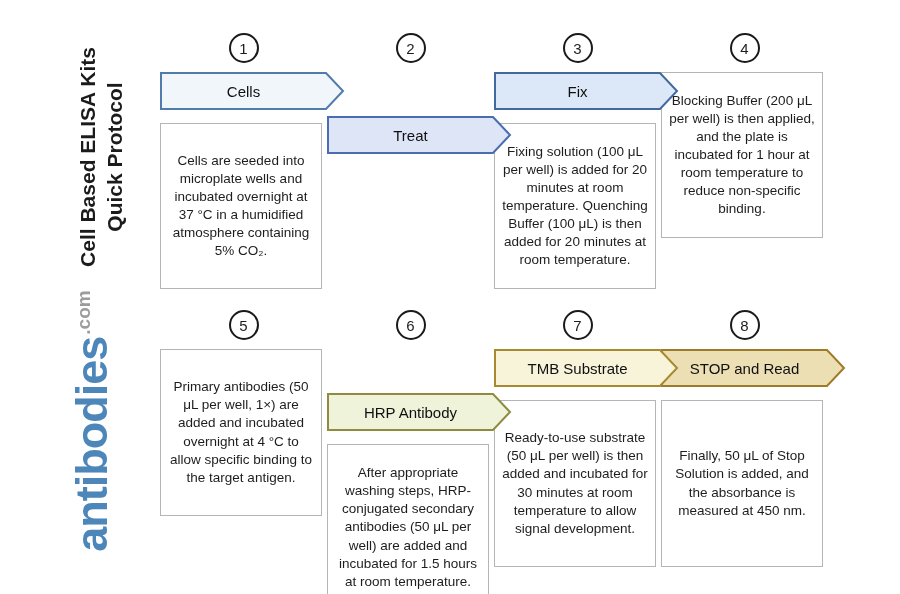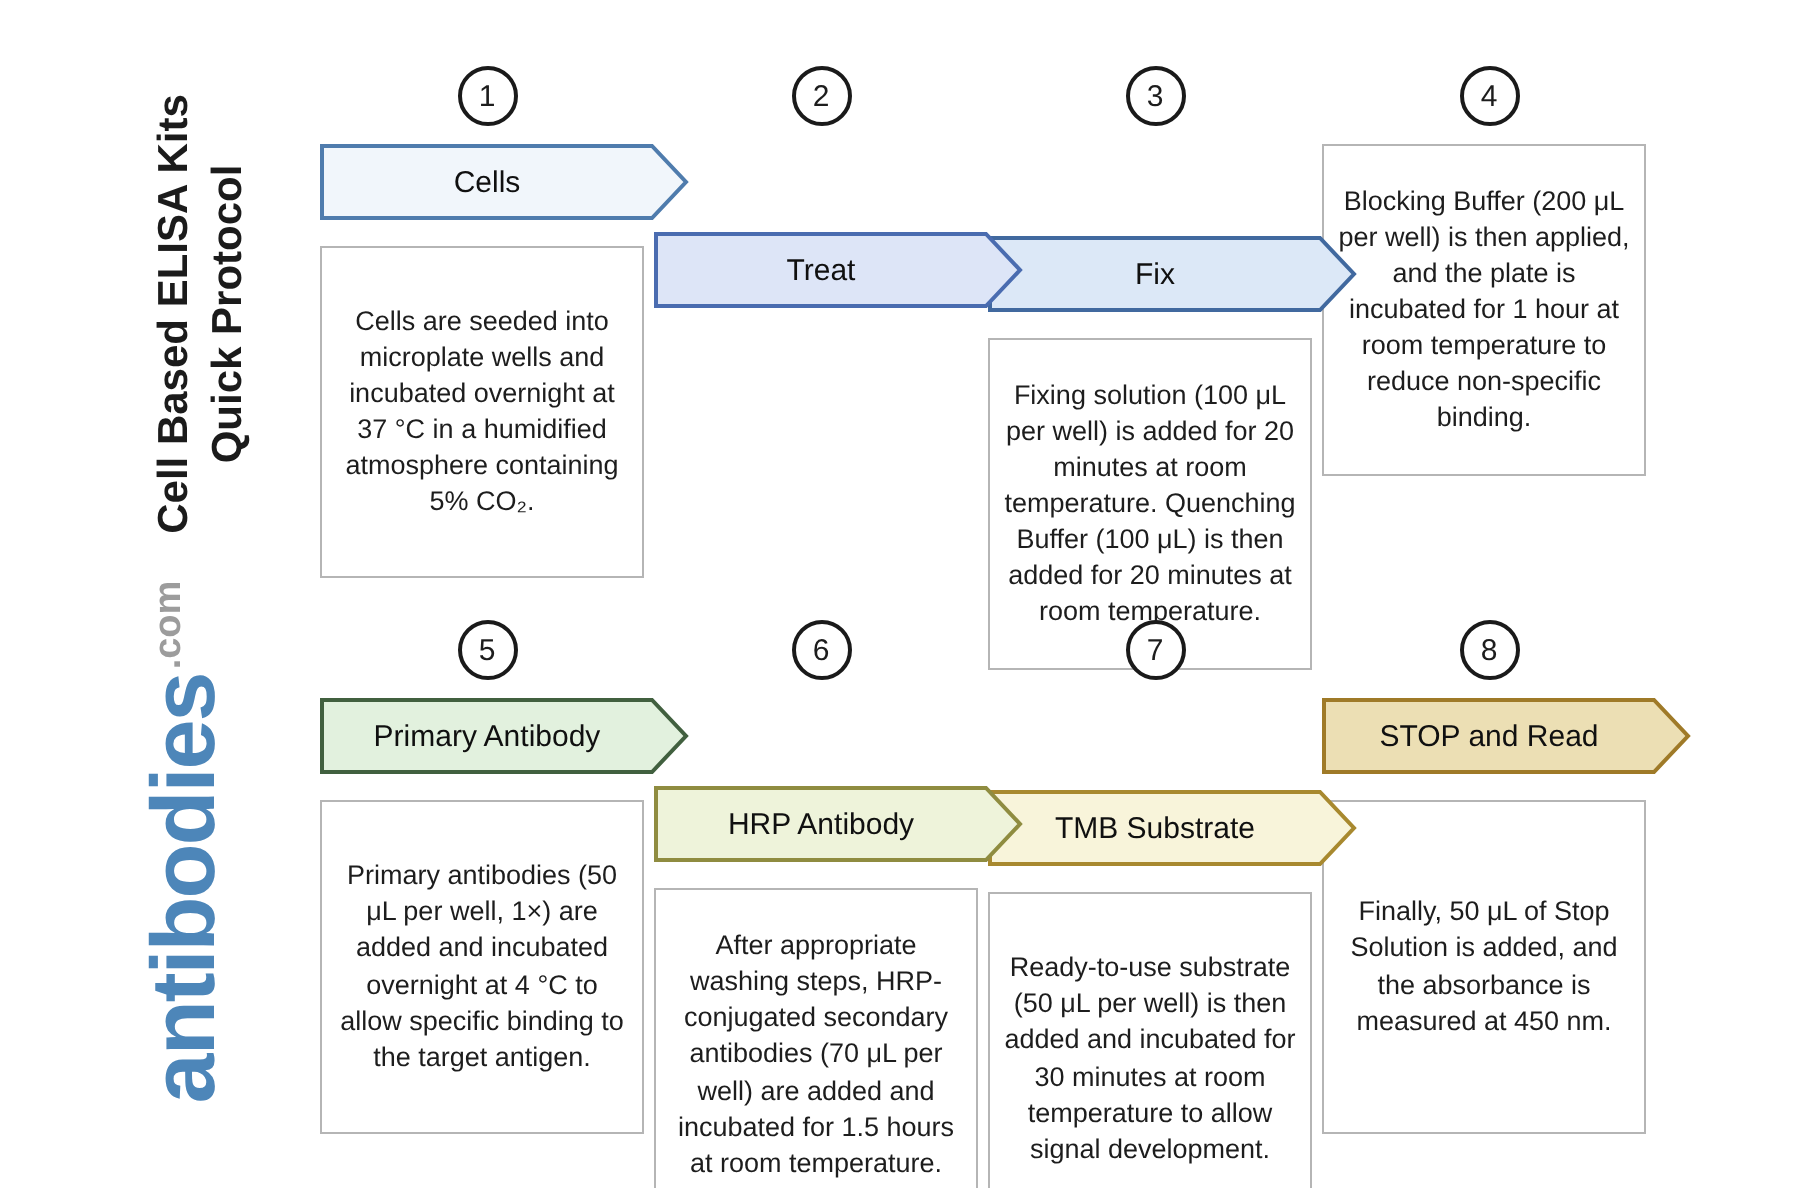--- a/index.html
+++ b/index.html
@@ -31,21 +31,21 @@
   .row2{top:310px;}
   .col{position:relative;width:167px;display:flex;flex-direction:column;align-items:center;}
   .badge{
     width:26px;height:26px;border:2px solid #1a1a1a;border-radius:50%;
     background:#fff;display:flex;align-items:center;justify-content:center;
     font-size:15px;line-height:1;margin-bottom:9px;
   }
   .head{position:relative;width:167px;height:51px;}
   .col:nth-child(1) .head{z-index:4;}
   .col:nth-child(2) .head{z-index:3;margin-top:44px;}
-  .col:nth-child(3) .head{z-index:2;margin-top:46px;}
+  .col:nth-child(3) .head{z-index:2;}
   .col:nth-child(4) .head{z-index:1;}
   .head svg{position:absolute;left:0;top:0;overflow:visible;}
   .head .lbl{
     position:absolute;left:0;top:0;width:167px;height:38px;
     display:flex;align-items:center;justify-content:center;
     font-size:15px;color:#101010;
   }
   .body{
     box-sizing:border-box;width:162px;margin-right:5px;align-self:flex-start;
     border:1.5px solid #b5b5b5;background:#fff;
@@ -108,40 +108,34 @@
       <div class="badge">4</div>
       <div class="body">
         <p>Blocking Buffer (200 μL per well) is then applied, and the plate is incubated for 1 hour at room temperature to reduce non-specific binding.</p>
       </div>
     </div>
   </div>
 
   <div class="row row2">
     <div class="col">
       <div class="badge">5</div>
-      <div class="head">
-        <svg width="184" height="38" viewBox="0 0 184 38">
-          <polygon points="1,1 166,1 183,19 166,37 1,37" stroke-width="2" fill="#e2f1de" stroke="#41603f"></polygon>
-        </svg>
-        <div class="lbl">Primary Antibody</div>
-      </div>
       <div class="body">
         <p>Primary antibodies (50 μL per well, 1×) are added and incubated overnight at 4 °C to allow specific binding to the target antigen.</p>
       </div>
     </div>
     <div class="col">
       <div class="badge">6</div>
       <div class="head">
         <svg width="184" height="38" viewBox="0 0 184 38">
           <polygon points="1,1 166,1 183,19 166,37 1,37" stroke-width="2" fill="#eef3da" stroke="#8f8c40"></polygon>
         </svg>
         <div class="lbl">HRP Antibody</div>
       </div>
       <div class="body">
-        <p>After appropriate washing steps, HRP-conjugated secondary antibodies (70 μL per well) are added and incubated for 1.5 hours at room temperature.</p>
+        <p>After appropriate washing steps, HRP-conjugated secondary antibodies (50 μL per well) are added and incubated for 1.5 hours at room temperature.</p>
       </div>
     </div>
     <div class="col">
       <div class="badge">7</div>
       <div class="head">
         <svg width="184" height="38" viewBox="0 0 184 38">
           <polygon points="1,1 166,1 183,19 166,37 1,37" stroke-width="2" fill="#f8f4da" stroke="#a8892f"></polygon>
         </svg>
         <div class="lbl">TMB Substrate</div>
       </div>

